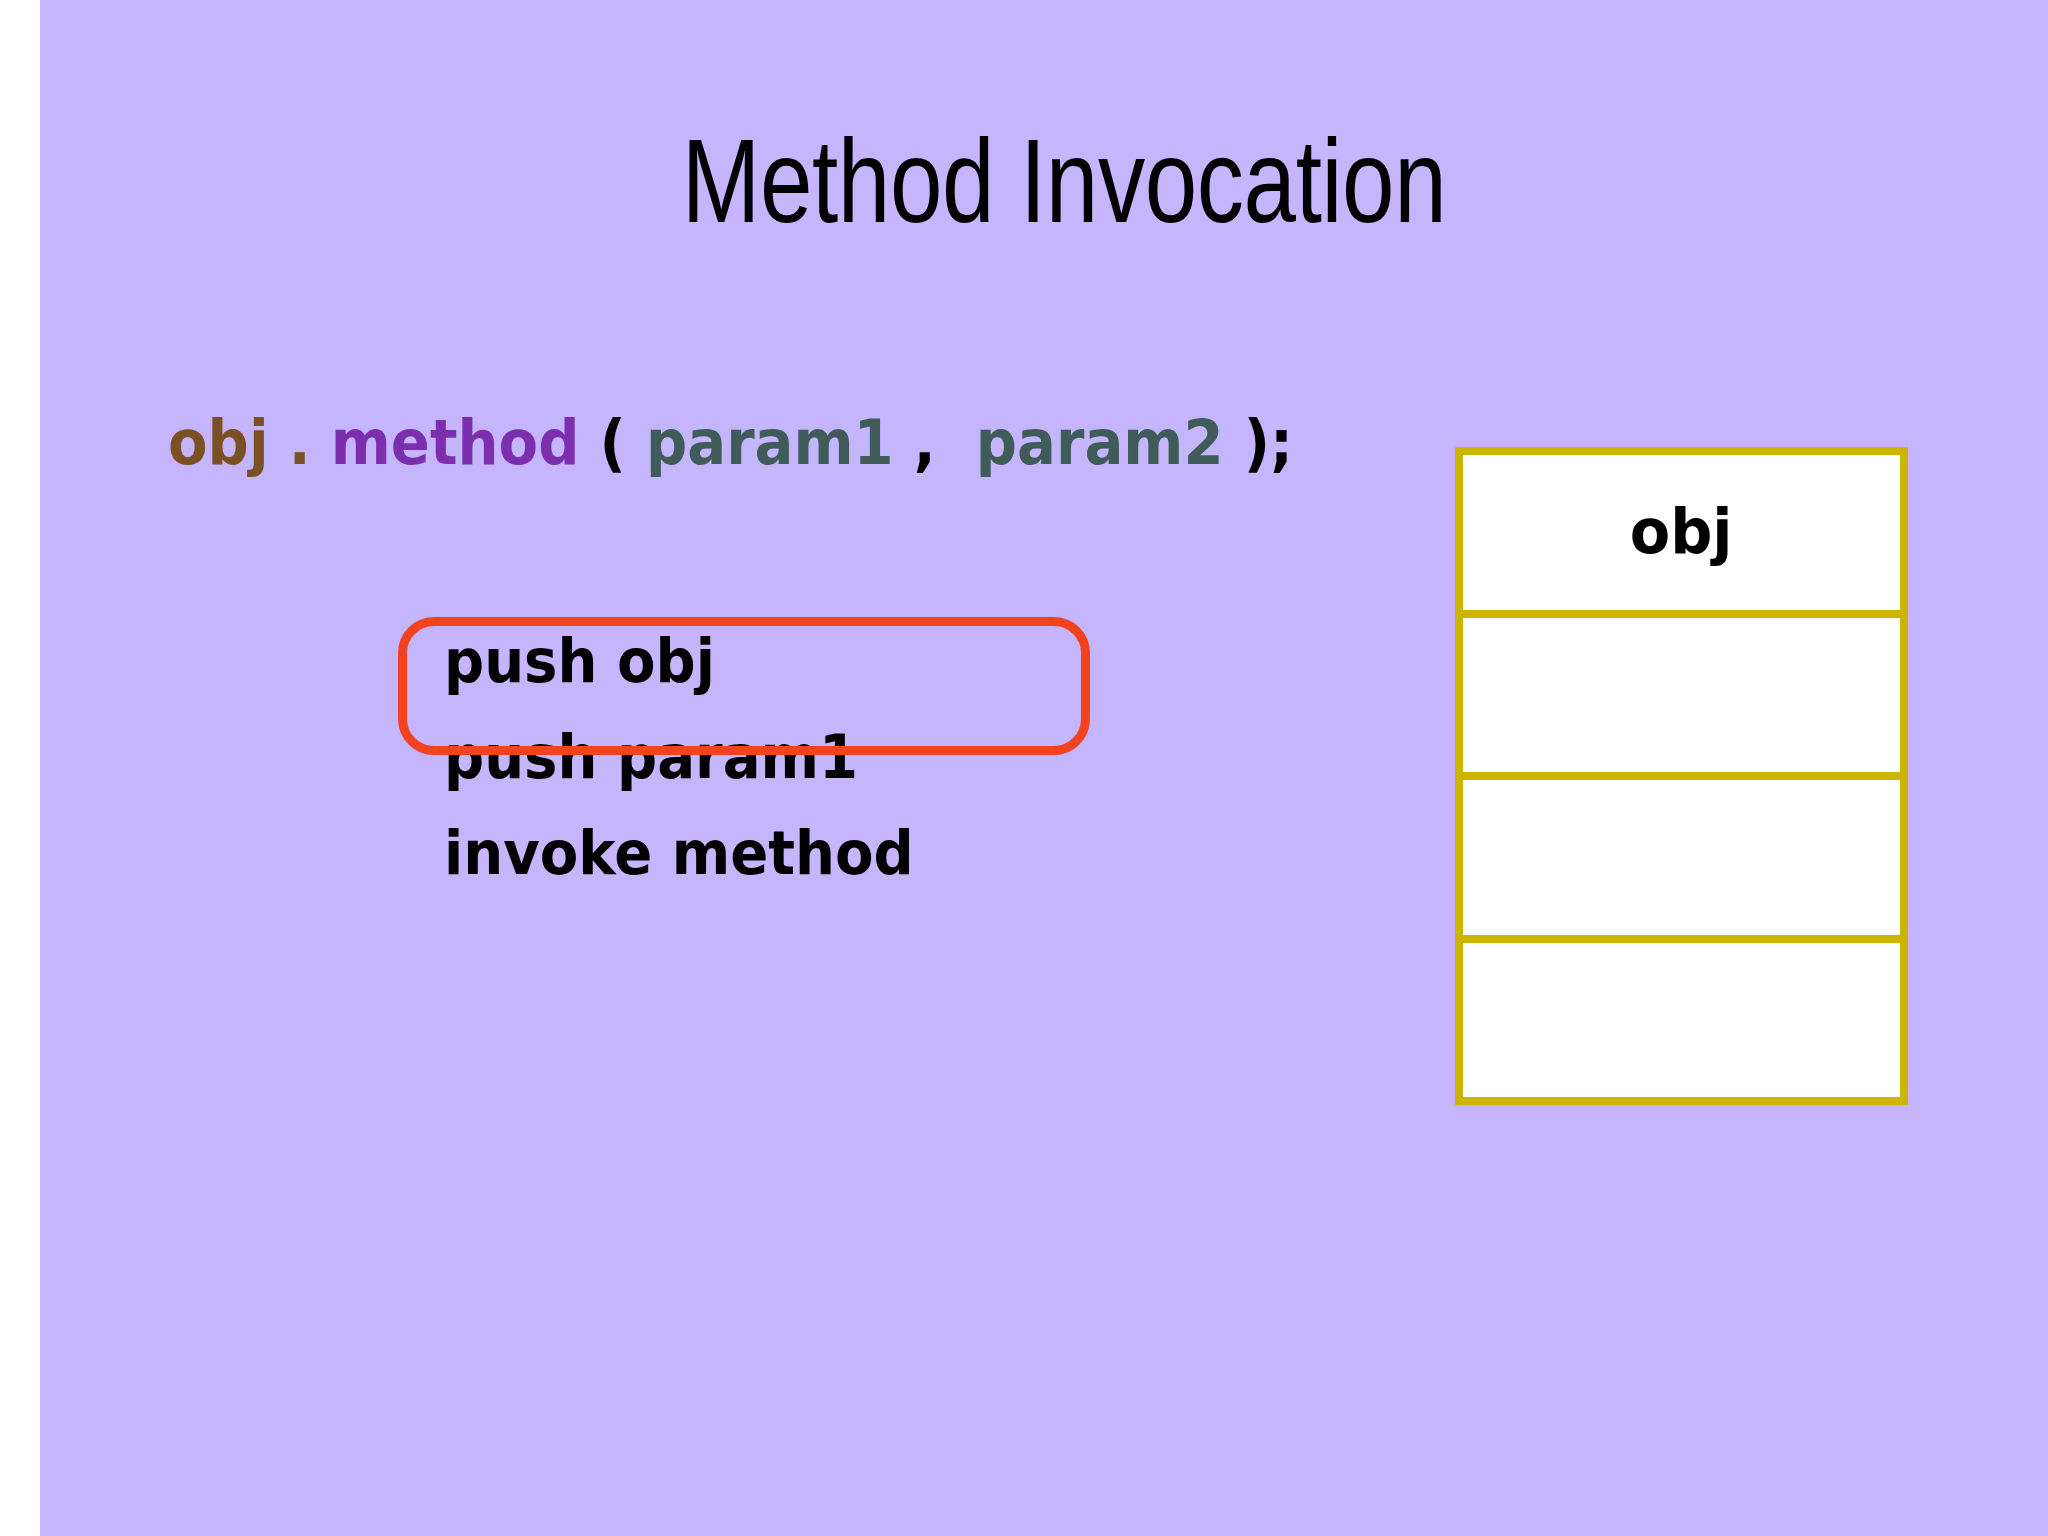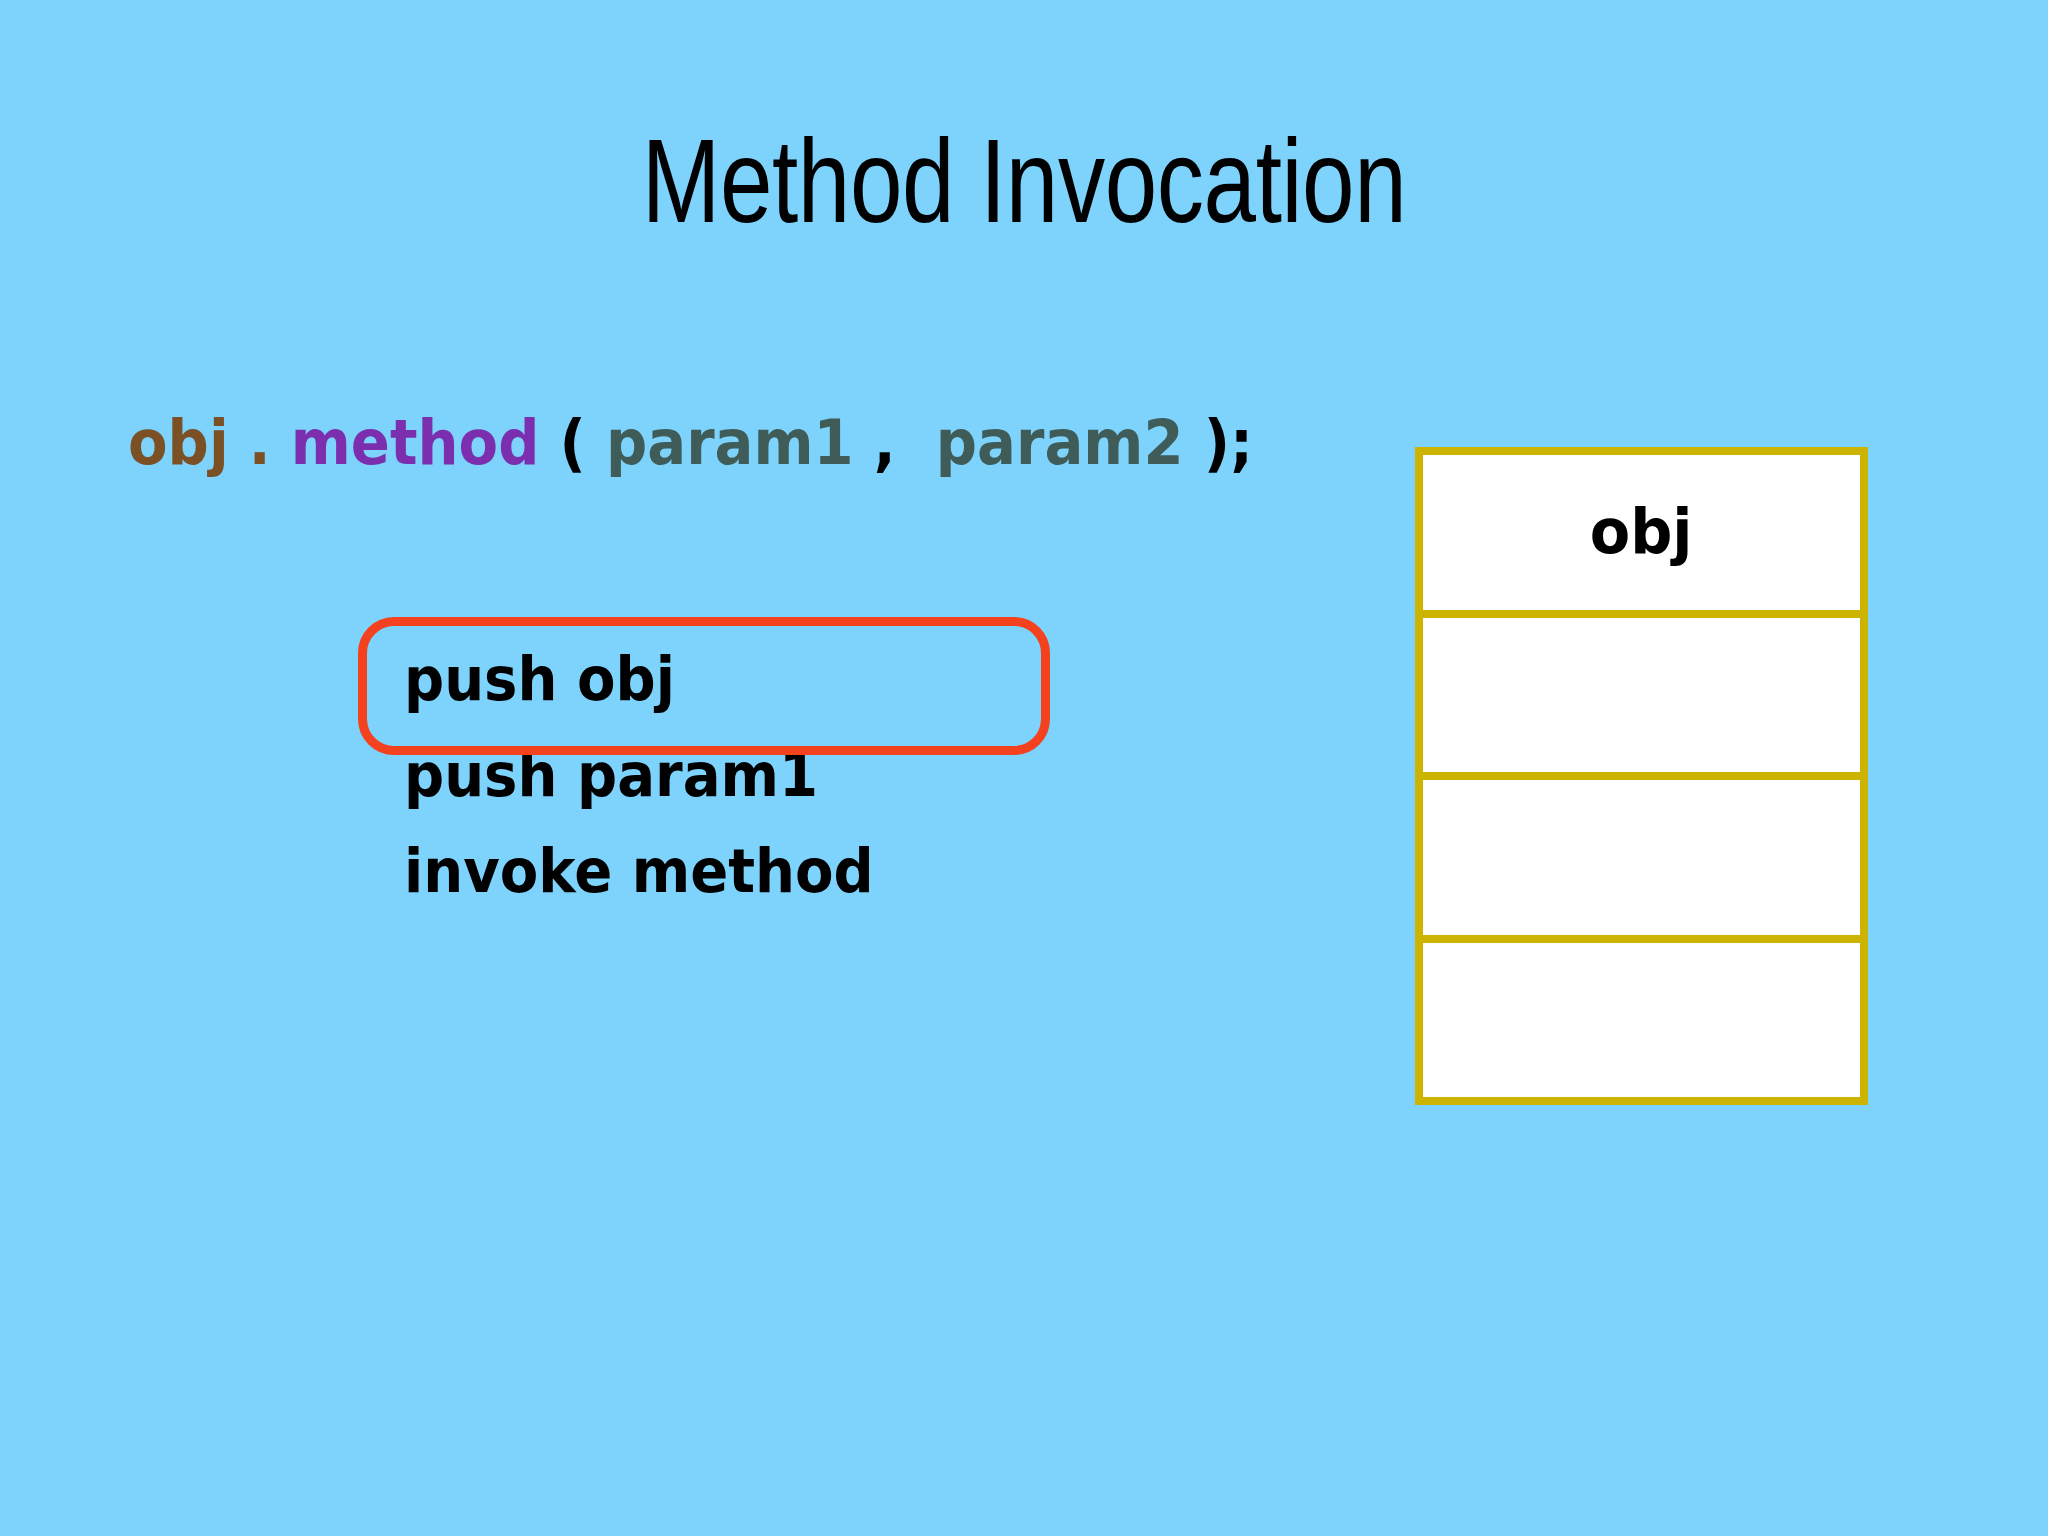--- a/index.html
+++ b/index.html
@@ -11,21 +11,22 @@
     width: 2048px;
     height: 1536px;
     overflow: hidden;
     font-family: "Liberation Sans", sans-serif;
     position: relative;
   }
 
   #slide {
     position: absolute;
     inset: 0;
-    background: #7dd3fc;
+    background: #c4b5fd;
+    margin-left: 40px;
   }
 
   
   #slide-title {
     position: absolute;
     left: 0;
     top: 122px;
     width: 2048px;
     text-align: center;
     font-family: "Liberation Sans Narrow", "Liberation Sans", sans-serif;
@@ -58,21 +59,21 @@
   #instruction-list {
     position: absolute;
     left: 404px;
     top: 630px;
     width: 760px;
   }
   .instruction-row {
     position: relative;
     height: 96px;
     display: flex;
-    align-items: center;
+    align-items: flex-start;
   }
   .instruction-text {
     font-family: "DejaVu Sans", "Liberation Sans", sans-serif;
     font-weight: bold;
     font-size: 61px;
     line-height: 1.0;
     color: #000000;
     white-space: nowrap;
     transform: scaleX(0.92);
     transform-origin: 0 50%;

